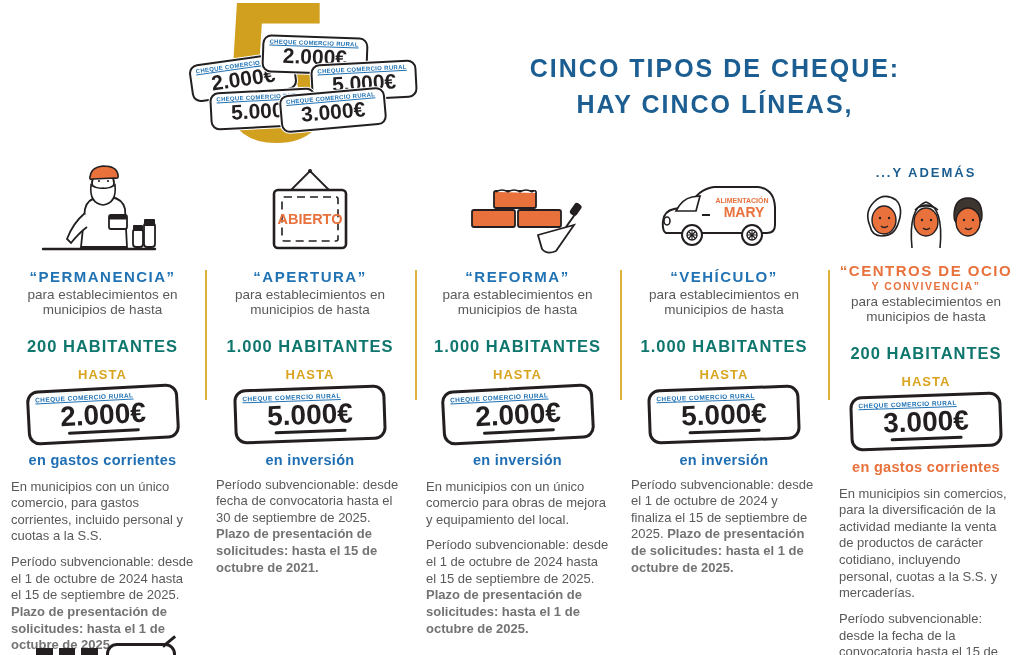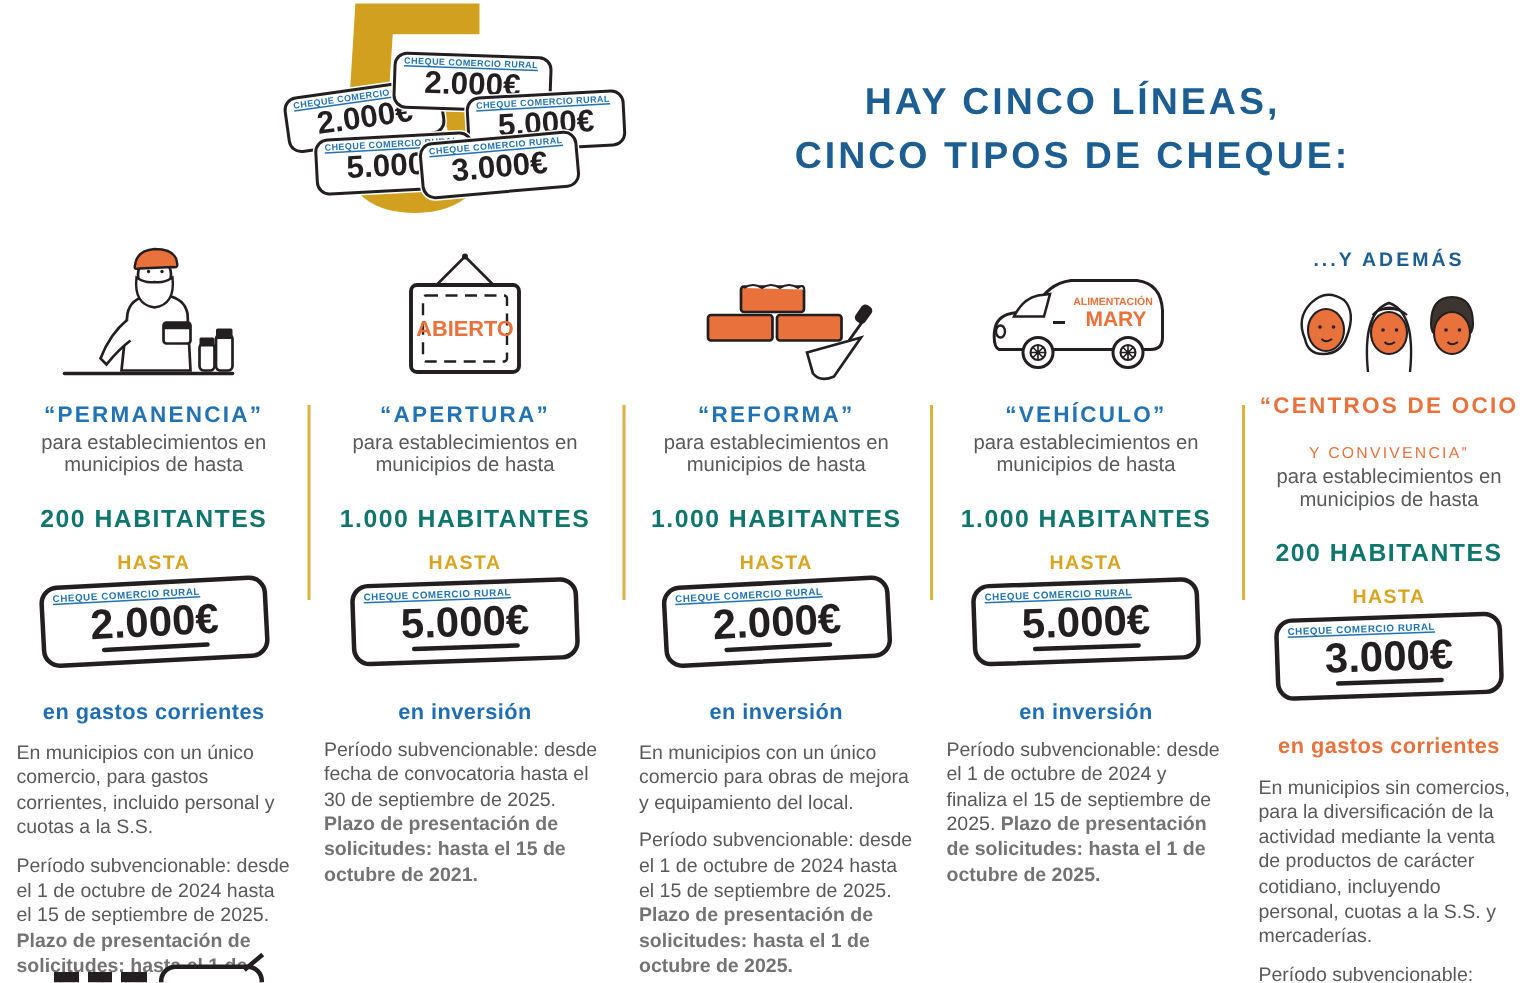--- a/index.html
+++ b/index.html
@@ -23,33 +23,33 @@
   
   .cols{position:absolute;left:0;top:163px;width:1024px;display:grid;
         grid-template-columns:205px 210px 205px 208px 196px;}
   .col{padding:0 9px;text-align:center;}
   .illu{height:97px;display:flex;align-items:flex-end;justify-content:center;}
   .col5 .illu{height:68px;}
   .preheader{font-size:13px;font-weight:800;color:#1c5e91;letter-spacing:2px;
              margin:2px 0 6px;}
   .col-title{font-size:15px;font-weight:800;letter-spacing:1.5px;color:#2273b4;margin-top:8px;}
   .col-title.orange{color:#e8713c;}
-  .col-title2{font-size:10.5px;font-weight:400;letter-spacing:1.5px;color:#e8713c;margin-top:17px;}
+  .col-title2{font-size:10.5px;font-weight:700;letter-spacing:1.5px;color:#e8713c;margin-top:1px;}
   .subtitle{font-size:13.5px;line-height:1.12;color:#58595b;margin-top:2px;}
   .population{font-size:16.5px;font-weight:800;color:#0f766e;letter-spacing:1px;margin-top:20px;text-align:center;}
   .hasta{font-size:13px;font-weight:800;color:#d9a41f;letter-spacing:1px;margin-top:11px;}
 
   .cheque{width:134px;margin:5px auto 0;background:#fff;border:3px solid #231f20;
           border-radius:12px;padding:3px 6px 6px;transform:rotate(-3deg);}
   .cheque-label{font-size:6.5px;font-weight:700;color:#2273b4;letter-spacing:.4px;
                 text-decoration:underline;white-space:nowrap;display:block;text-align:left;}
   .cheque-amount{font-size:28px;font-weight:700;color:#231f20;line-height:1.05;display:block;}
   .cheque-rule{width:72px;height:3px;background:#231f20;border-radius:2px;margin:1px auto 0;}
 
-  .category{font-size:14.5px;font-weight:800;letter-spacing:.3px;margin-top:24px;}
+  .category{font-size:14.5px;font-weight:800;letter-spacing:.3px;margin-top:9px;}
   .category.blue{color:#1f6eb4;}
   .category.orange{color:#e8713c;}
 
   .desc,.period{font-size:13px;line-height:1.28;text-align:left;color:#58595b;margin:0 2px;}
   .desc{margin-top:11px;}
   .period{margin-top:9px;}
   .period strong{color:#737373;font-weight:800;}
 
   
   .divider{position:absolute;width:2px;background:#dcb13c;top:270px;height:130px;}
@@ -90,22 +90,22 @@
       <span class="fan-label">CHEQUE COMERCIO RURAL</span>
       <span class="fan-amount">5.000€</span>
     </div>
     <div class="fan-card" style="left:110px;top:91px;transform:rotate(-5deg);">
       <span class="fan-label">CHEQUE COMERCIO RURAL</span>
       <span class="fan-amount">3.000€</span>
     </div>
   </div>
 
   <div class="main-title">
+    <div>CINCO TIPOS DE CHEQUE:</div>
     <div>HAY CINCO LÍNEAS,</div>
-    <div>CINCO TIPOS DE CHEQUE:</div>
   </div>
 
   <div class="divider d1"></div>
   <div class="divider d2"></div>
   <div class="divider d3"></div>
   <div class="divider d4"></div>
 
   <div class="cols">
 
     <div class="col">

